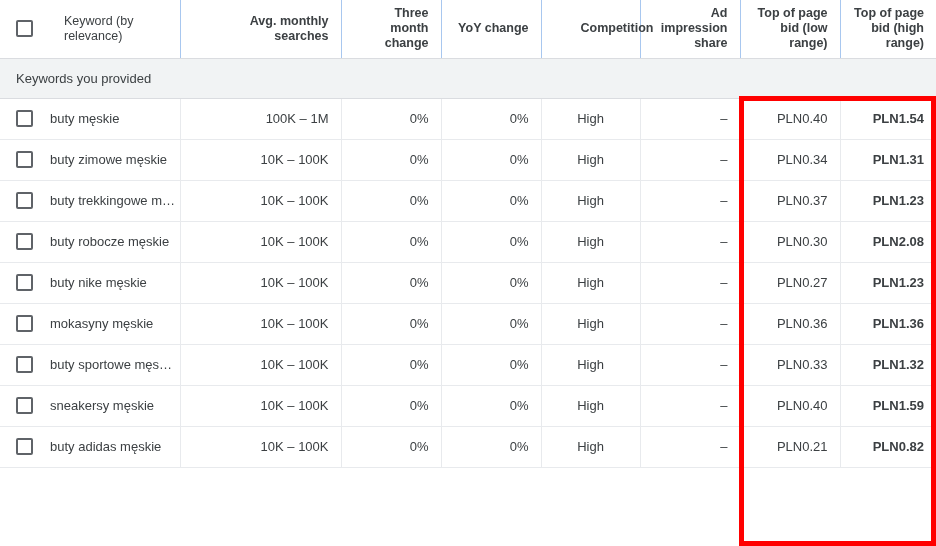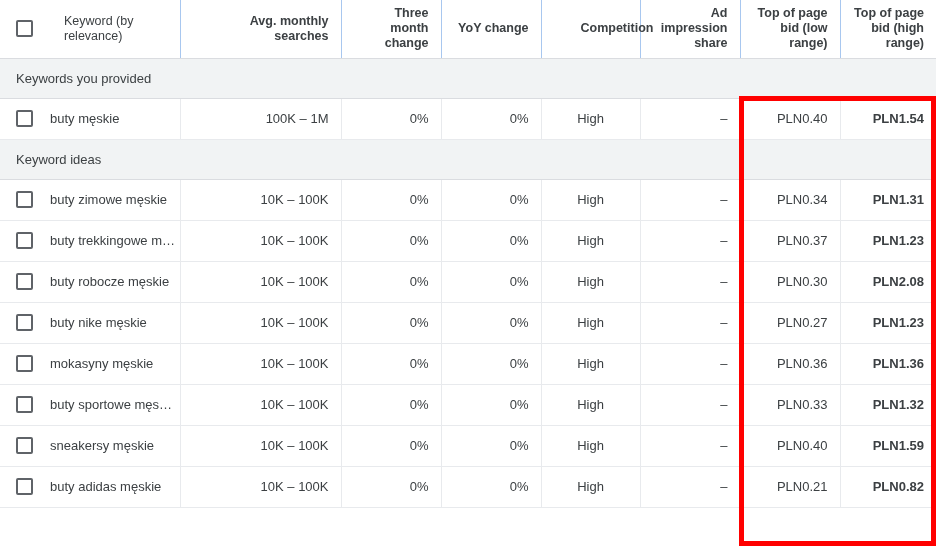--- a/index.html
+++ b/index.html
@@ -172,23 +172,20 @@
             </div>
           </td>
           <td class="num">100K – 1M</td>
           <td class="num">0%</td>
           <td class="num">0%</td>
           <td class="txt">High</td>
           <td class="num">–</td>
           <td class="num">PLN0.40</td>
           <td class="num last">PLN1.54</td>
         </tr>
-        <tr class="group">
-          <td colspan="8">Keyword ideas</td>
-        </tr>
         <tr class="data">
           <td class="kwcell">
             <div class="kwcell-inner">
               <span class="cb"></span>
               <span class="kwtext">buty zimowe męskie</span>
             </div>
           </td>
           <td class="num">10K – 100K</td>
           <td class="num">0%</td>
           <td class="num">0%</td>

